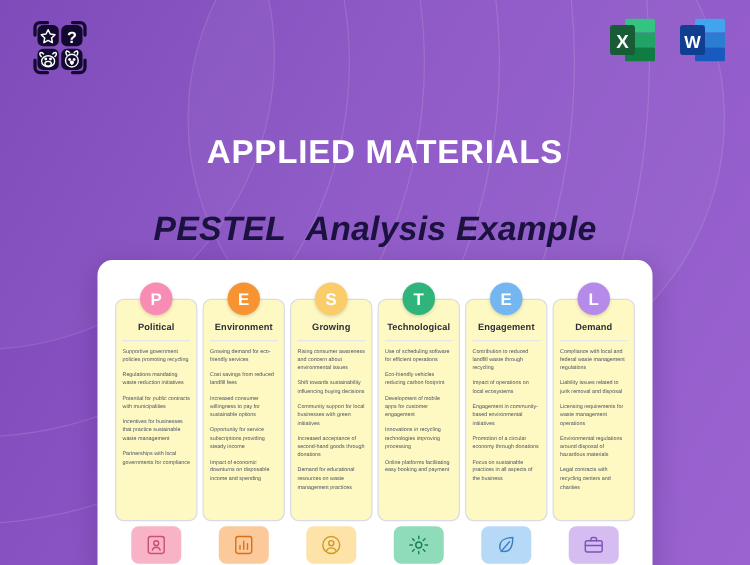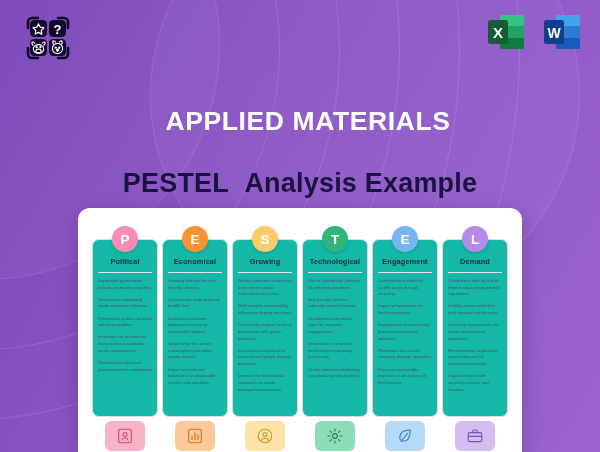--- a/index.html
+++ b/index.html
@@ -49,20 +49,21 @@
     letter-spacing: 0.6px;
     margin-left: 16px;
   }
   #chart-title {
     position: absolute; left: 0; right: 0; top: 168px;
     text-align: center;
     color: #1b1240;
     font-size: 27px;
     font-weight: 700;
     letter-spacing: 0.2px;
+    font-style: italic;
   }
   #chart-title .ttl-b { font-weight: 800; }
 
   
   #card {
     position: absolute;
     left: 78px; top: 208px;
     width: 444px; height: 258px;
     background: #ffffff;
     border-radius: 12px;
@@ -87,21 +88,21 @@
     position: relative; z-index: 3;
     display: flex; align-items: center; justify-content: center;
     color: #fff; font-size: 13.5px; font-weight: 700;
     box-shadow: 0 1px 3px rgba(0,0,0,0.18);
   }
 
   .col-body {
     margin-top: -13px;
     border: 1px solid #d9dce3;
     border-radius: 7px;
-    background: #14b8a6;
+    background: #fef9c3;
     padding: 17px 5px 12px 5px;
     min-height: 178px;
   }
 
   .col-name {
     text-align: center;
     font-size: 7.4px;
     font-weight: 700;
     color: #2a2f3a;
     margin-bottom: 6px;
@@ -224,21 +225,21 @@
           <svg width="18" height="18" viewBox="0 0 24 24">
             <rect x="3.5" y="3" width="17" height="18" rx="2.5" stroke="#c94f77" fill="none" stroke-width="1.5" stroke-linecap="round" stroke-linejoin="round"></rect>
             <circle cx="12" cy="10" r="2.6" stroke="#c94f77" fill="none" stroke-width="1.5" stroke-linecap="round" stroke-linejoin="round"></circle>
             <path d="M7.8 17.5a4.4 4.4 0 0 1 8.4 0" stroke="#c94f77" fill="none" stroke-width="1.5" stroke-linecap="round" stroke-linejoin="round"></path>
           </svg>
         </div>
       </div>
       <div class="col">
         <div class="col-badge" style="background: rgb(247, 147, 49);">E</div>
         <div class="col-body">
-          <div class="col-name">Economical</div>
+          <div class="col-name">Environment</div>
           <div class="col-rule"></div>
           <ul class="bullets">
             <li>Growing demand for eco-friendly services</li>
             <li>Cost savings from reduced landfill fees</li>
             <li>Increased consumer willingness to pay for sustainable options</li>
             <li>Opportunity for service subscriptions providing steady income</li>
             <li>Impact of economic downturns on disposable income and spending</li>
           </ul>
         </div>
         <div class="col-icon" style="background: rgb(251, 201, 154);">

